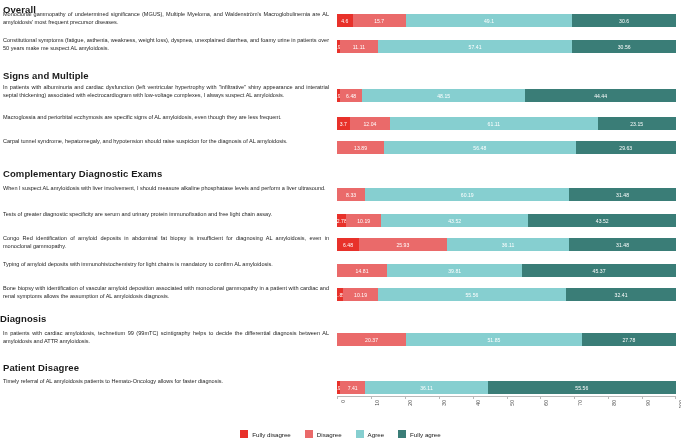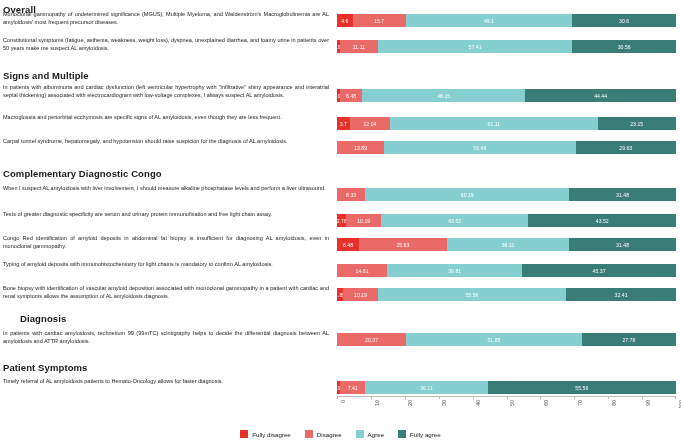--- a/index.html
+++ b/index.html
@@ -117,21 +117,21 @@
         <div class="seg s1" style="width: 40.8156px;">12.04</div>
         <div class="seg s2" style="width: 207.163px;">61.11</div>
         <div class="seg s3" style="width: 78.4785px;">23.15</div>
       </div>
       <div class="stmt" style="top: 138px;">Carpal tunnel syndrome, hepatomegaly, and hypotension should raise suspicion for the diagnosis of AL amyloidosis.</div>
       <div class="barwrap" style="top: 141px;">
         <div class="seg s1" style="width: 47.0871px;">13.89</div>
         <div class="seg s2" style="width: 191.467px;">56.48</div>
         <div class="seg s3" style="width: 100.446px;">29.63</div>
       </div>
-      <div class="section-title" style="top: 168px; left: 3px;">Complementary Diagnostic Congo</div>
+      <div class="section-title" style="top: 168px; left: 3px;">Complementary Diagnostic Exams</div>
       <div class="stmt" style="top: 185px;">When I suspect AL amyloidosis with liver involvement, I should measure alkaline phosphatase levels and perform a liver ultrasound.</div>
       <div class="barwrap" style="top: 188px;">
         <div class="seg s1" style="width: 28.2387px;">8.33</div>
         <div class="seg s2" style="width: 204.044px;">60.19</div>
         <div class="seg s3" style="width: 106.717px;">31.48</div>
       </div>
       <div class="stmt" style="top: 211px;">Tests of greater diagnostic specificity are serum and urinary protein immunofixation and free light chain assay.</div>
       <div class="barwrap" style="top: 214px;">
         <div class="seg s0" style="width: 9.4242px;">2.78</div>
         <div class="seg s1" style="width: 34.5441px;">10.19</div>
@@ -151,28 +151,28 @@
         <div class="seg s2" style="width: 134.956px;">39.81</div>
         <div class="seg s3" style="width: 153.804px;">45.37</div>
       </div>
       <div class="stmt" style="top: 285px;">Bone biopsy with identification of vascular amyloid deposition associated with monoclonal gammopathy in a patient with cardiac and renal symptoms allows the assumption of AL amyloidosis diagnosis.</div>
       <div class="barwrap" style="top: 288px;">
         <div class="seg s0" style="width: 6.2715px;">1.85</div>
         <div class="seg s1" style="width: 34.5441px;">10.19</div>
         <div class="seg s2" style="width: 188.348px;">55.56</div>
         <div class="seg s3" style="width: 109.87px;">32.41</div>
       </div>
-      <div class="section-title" style="top: 313px; left: 20px;">Diagnosis</div>
+      <div class="section-title" style="top: 313px; left: 0;">Diagnosis</div>
       <div class="stmt" style="top: 330px;">In patients with cardiac amyloidosis, technetium 99 (99mTC) scintigraphy helps to decide the differential diagnosis between AL amyloidosis and ATTR amyloidosis.</div>
       <div class="barwrap" style="top: 333px;">
         <div class="seg s1" style="width: 69.0543px;">20.37</div>
         <div class="seg s2" style="width: 175.771px;">51.85</div>
         <div class="seg s3" style="width: 94.1742px;">27.78</div>
       </div>
-      <div class="section-title" style="top: 362px; left: 3px;">Patient Symptoms</div>
+      <div class="section-title" style="top: 362px; left: 3px;">Patient Disagree</div>
       <div class="stmt" style="top: 378px;">Timely referral of AL amyloidosis patients to Hemato-Oncology allows for faster diagnosis.</div>
       <div class="barwrap" style="top: 381px;">
         <div class="seg s0" style="width: 3.1527px;">0.93</div>
         <div class="seg s1" style="width: 25.1199px;">7.41</div>
         <div class="seg s2" style="width: 122.413px;">36.11</div>
         <div class="seg s3" style="width: 188.348px;">55.56</div>
       </div>
     </div>
 
   <div id="axis">

